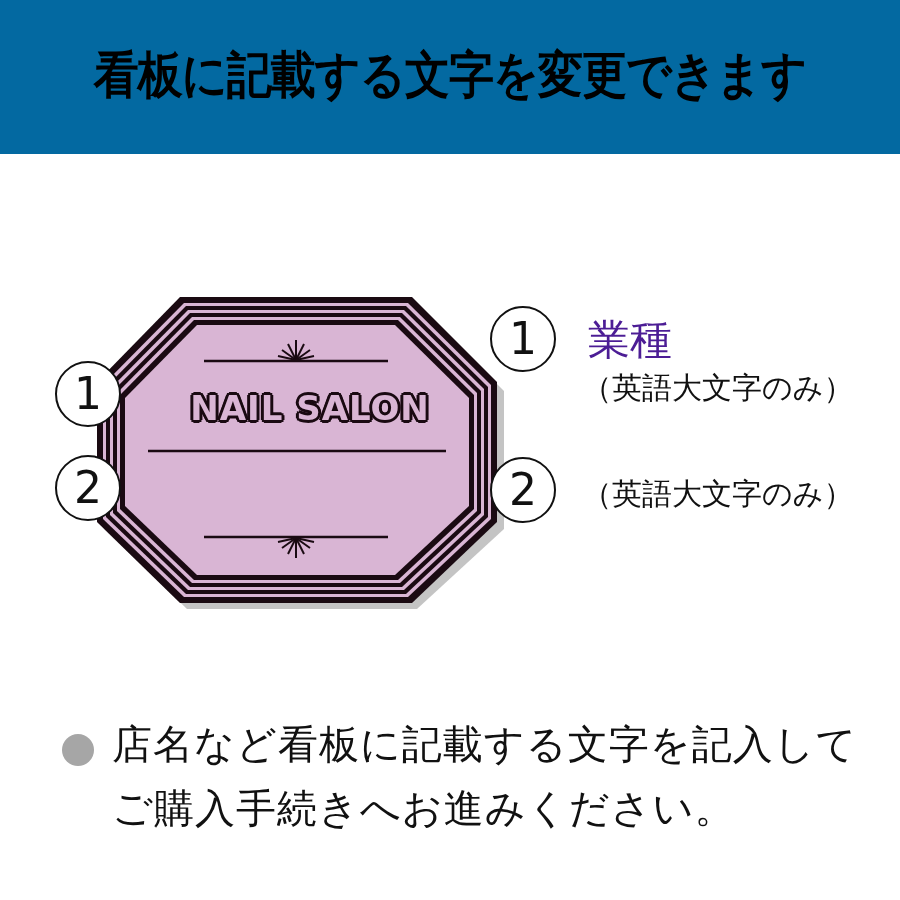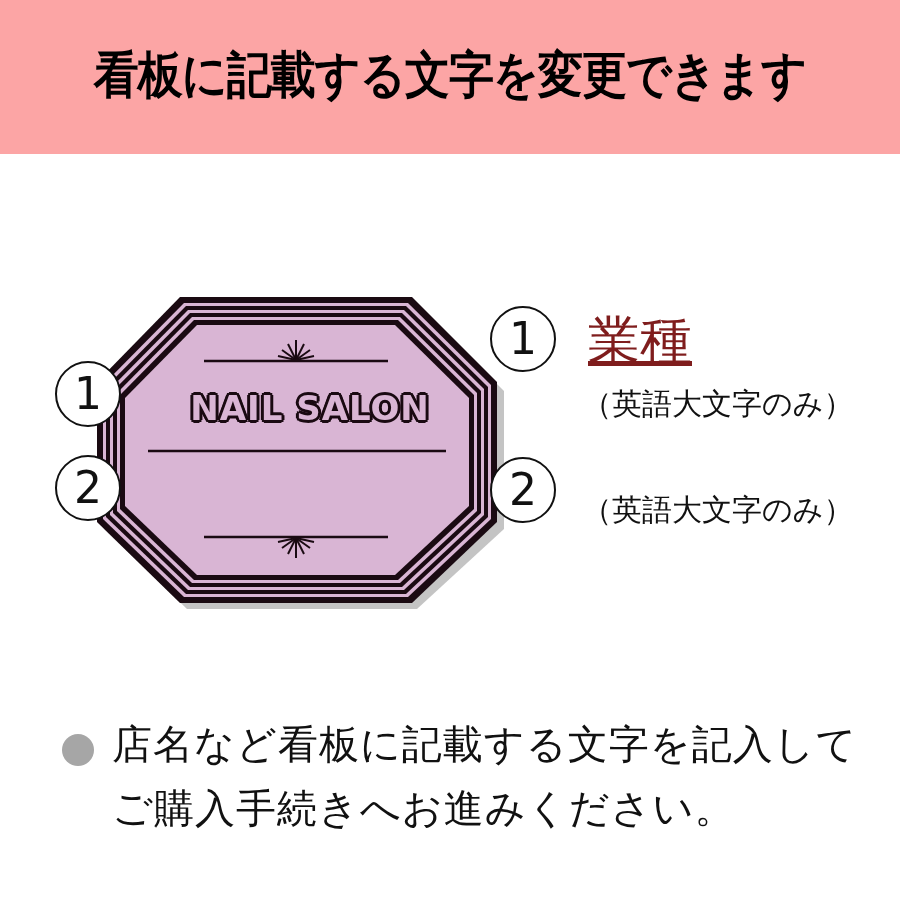--- a/index.html
+++ b/index.html
@@ -4,21 +4,21 @@
   <style>
     html, body { margin: 0; padding: 0; }
     body {
       width: 900px; height: 900px; position: relative; overflow: hidden;
       background: #ffffff;
       font-family: "DejaVu Sans", "Liberation Sans", sans-serif;
       color: #111111;
     }
     .header {
       position: absolute; left: 0; top: 0; width: 900px; height: 154px;
-      background: #fca5a5;
+      background: #0369a1;
       display: flex; align-items: center; justify-content: center;
     }
     .header-title {
       font-family: "DejaVu Sans", sans-serif;
       font-weight: bold;
       font-size: 45px;
       letter-spacing: -1px;
       color: #000000;
       transform: scaleY(1.12);
       white-space: nowrap;
@@ -49,22 +49,22 @@
       color: #111111; box-sizing: border-box; line-height: 1;
     }
     .badge.left1 { left: 55px; top: 361px; }
     .badge.left2 { left: 55px; top: 455px; }
     .badge.right1 { left: 490px; top: 306px; }
     .badge.right2 { left: 490px; top: 457px; }
 
     .legend-item { position: absolute; left: 588px; }
     .legend-item.i1 { top: 316px; }
     .legend-item.i2 { top: 470px; }
-    .legend-title { font-size: 52px; line-height: 48px; color: #7f1d1d; text-decoration: underline; }
-    .legend-sub { font-size: 30px; line-height: 40px; color: #111111; margin-left: -6px; margin-top: 20px; white-space: nowrap; text-align: center; }
+    .legend-title { font-size: 42px; line-height: 48px; color: #4c1d95; }
+    .legend-sub { font-size: 30px; line-height: 40px; color: #111111; margin-left: -6px; margin-top: 4px; white-space: nowrap; text-align: center; }
 
     .note {
       position: absolute; left: 62px; top: 712px; width: 830px;
     }
     .note-bullet {
       position: absolute; left: 0; top: 22px; width: 32px; height: 32px; border-radius: 50%;
       background: #a6a6a6;
     }
     .note-text {
       position: absolute; left: 50px; top: 0; width: 790px;

